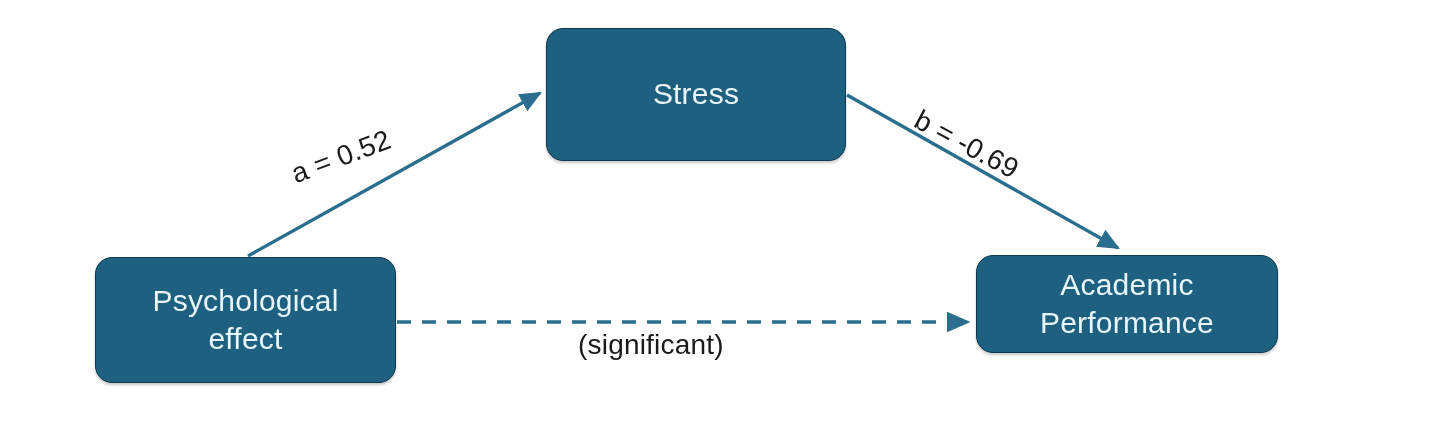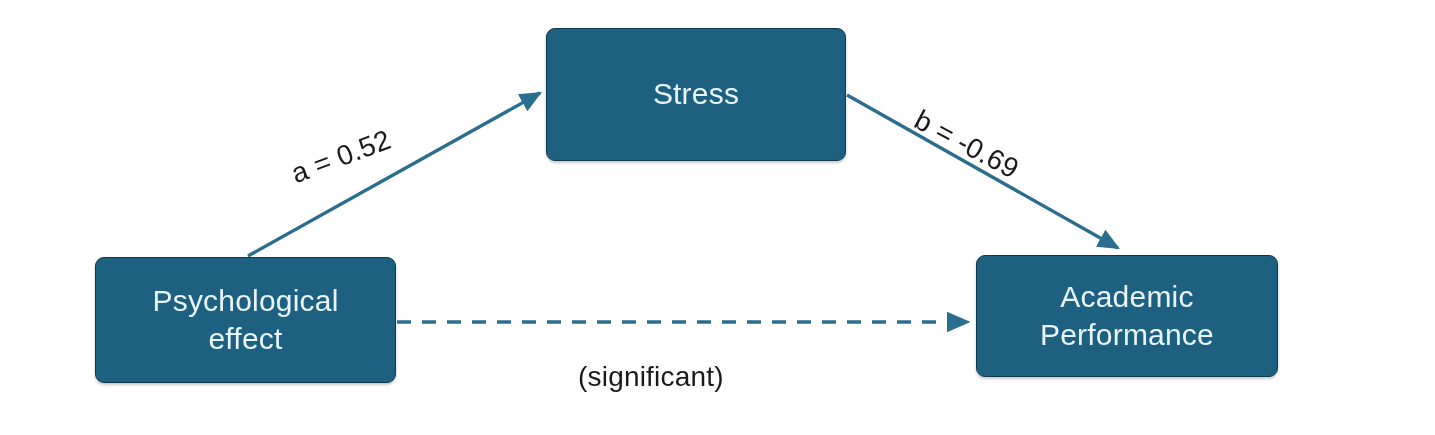--- a/index.html
+++ b/index.html
@@ -22,21 +22,21 @@
     left: 0;
     top: 0;
     width: 1435px;
     height: 435px;
   }
   .node-box {
     position: absolute;
     box-sizing: border-box;
     background: #1d6080;
     border: 1.6px solid #11394d;
-    border-radius: 9px;
+    border-radius: 17px;
     display: flex;
     align-items: center;
     justify-content: center;
     text-align: center;
     color: #e9f5fa;
     font-size: 30px;
     line-height: 1.28;
     letter-spacing: 0.2px;
     box-shadow: 0 2px 3px rgba(0,0,0,0.22);
   }
@@ -54,21 +54,21 @@
   #node-stress {
     left: 546px;
     top: 28px;
     width: 300px;
     height: 133px;
   }
   #node-academic {
     left: 976px;
     top: 255px;
     width: 302px;
-    height: 122px;
+    height: 98px;
   }
   .edge-label {
     position: absolute;
     color: #1a1a1a;
     font-size: 28px;
     white-space: nowrap;
     letter-spacing: 0.2px;
   }
   #label-path-a {
     left: 287px;
@@ -82,21 +82,20 @@
     transform: rotate(28deg);
     transform-origin: left top;
   }
   #label-indirect-value {
     left: 578px;
     top: 281px;
   }
   #label-indirect-sig {
     left: 578px;
     top: 329px;
-    margin-top: 32px;
   }
 </style>
 </head>
 <body>
 
 <div id="diagram-canvas">
 
   <svg id="edge-layer" viewBox="0 0 1435 435" width="1435" height="435" xmlns="http://www.w3.org/2000/svg">
     <defs>
       <marker id="arrow-a" viewBox="0 0 10 10" refX="9" refY="5" markerWidth="6.5" markerHeight="6.5" orient="auto-start-reverse">

